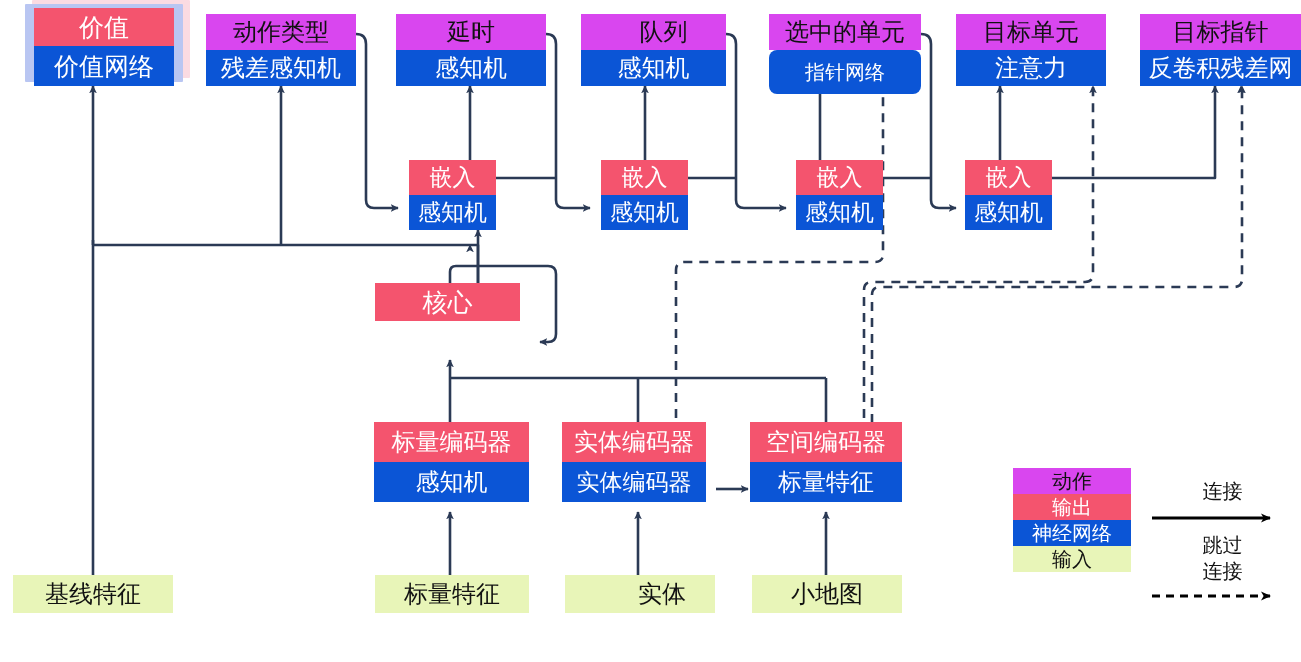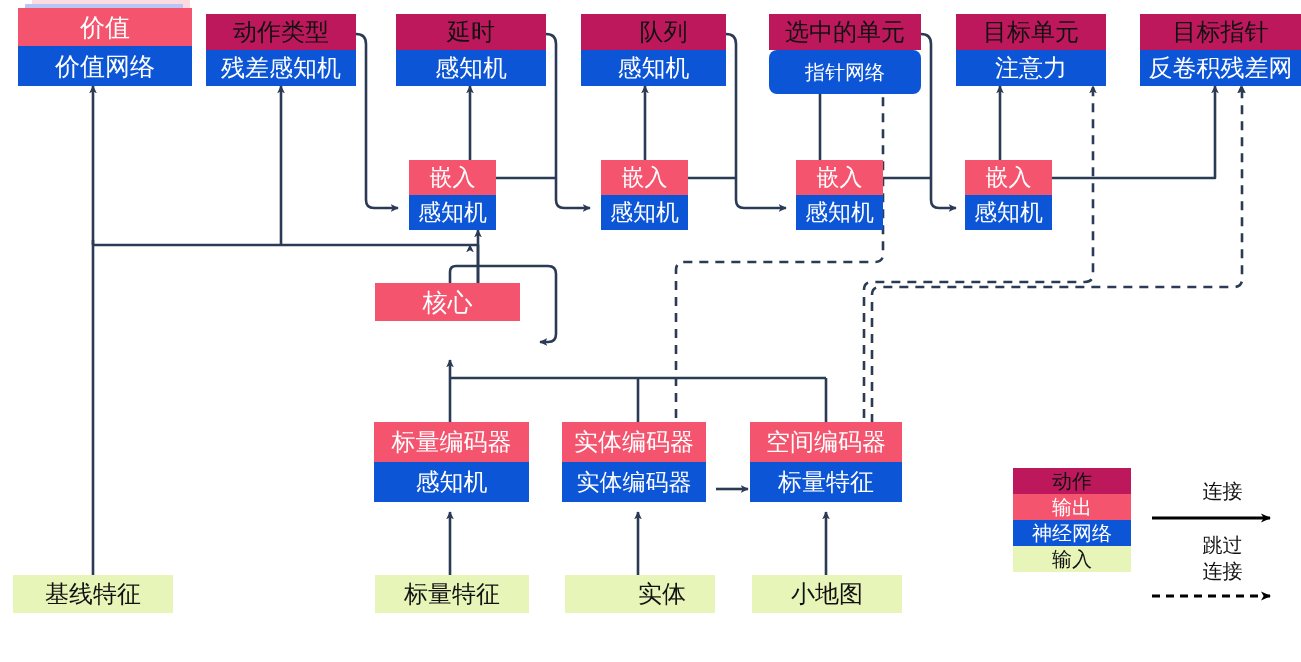--- a/index.html
+++ b/index.html
@@ -2,21 +2,21 @@
 <html><head>
 <meta charset="utf-8">
 <style>
   html,body{margin:0;padding:0;background:#ffffff;}
   body{width:1301px;height:662px;font-family:"Liberation Sans","DejaVu Sans",sans-serif;overflow:hidden;}
   #stage{position:relative;width:1301px;height:662px;}
   svg#wires{position:absolute;left:0;top:0;width:1301px;height:662px;}
   .node{position:absolute;box-sizing:border-box;}
   .band{display:flex;align-items:center;justify-content:center;text-align:center;
         font-family:"Liberation Sans","DejaVu Sans",sans-serif;white-space:nowrap;}
-  .band-action{background:#be185d;color:#111111;}
+  .band-action{background:#d946ef;color:#111111;}
   .band-output{background:#f4546e;color:#ffffff;}
   .band-net{background:#0b55d6;color:#ffffff;}
   .band-input{background:#e8f5b8;color:#111111;}
   .stack-l1,.stack-l2{position:absolute;border-radius:1px;}
   .legend-box{position:absolute;left:1013px;top:468px;width:118px;}
   .legend-box .band{height:26px;font-size:20px;}
   .legend-arrows{position:absolute;left:1150px;top:478px;width:145px;height:132px;}
   .legend-lbl{position:absolute;width:100%;text-align:center;font-size:20px;color:#111;}
 </style>
 </head>
@@ -93,21 +93,21 @@
       <path d="M676,450 L676,270 Q676,262 684,262 L875,262 Q883,262 883,254 L883,86" marker-end="url(#ahd)"></path>
       <path d="M864,450 L864,290 Q864,282 872,282 L1085,282 Q1093,282 1093,274 L1093,86" marker-end="url(#ahd)"></path>
       <path d="M864,450 L864,292 Q864,284 872,284 L1233,284 Q1241,284 1241,276 L1241,86" marker-end="url(#ahd)" stroke-opacity="0"></path>
       <path d="M872,455 L872,295 Q872,287 880,287 L1234,287 Q1242,287 1242,279 L1242,86" marker-end="url(#ahd)"></path>
     </g>
   </svg>
 
   <div class="node" style="left:18px;top:8px;width:158px;height:78px;">
     <div class="stack-l2" style="left:14px;top:-8px;width:158px;height:78px;background:#fbdbe2;"></div>
     <div class="stack-l1" style="left:7px;top:-4px;width:158px;height:78px;background:#b9c6f2;"></div>
-    <div style="position:absolute;left:0;top:0;width:174px;height:78px;">
+    <div style="position:absolute;left:16px;top:0;width:140px;height:78px;">
       <div class="band band-output" style="height:38px;font-size:25px;">价值</div>
       <div class="band band-net" style="height:40px;font-size:25px;">价值网络</div>
     </div>
   </div>
 
   <div class="node" style="left:206px;top:14px;width:150px;height:72px;">
     <div class="band band-action" style="height:36px;font-size:24px;">动作类型</div>
     <div class="band band-net" style="height:36px;font-size:24px;">残差感知机</div>
   </div>
 

